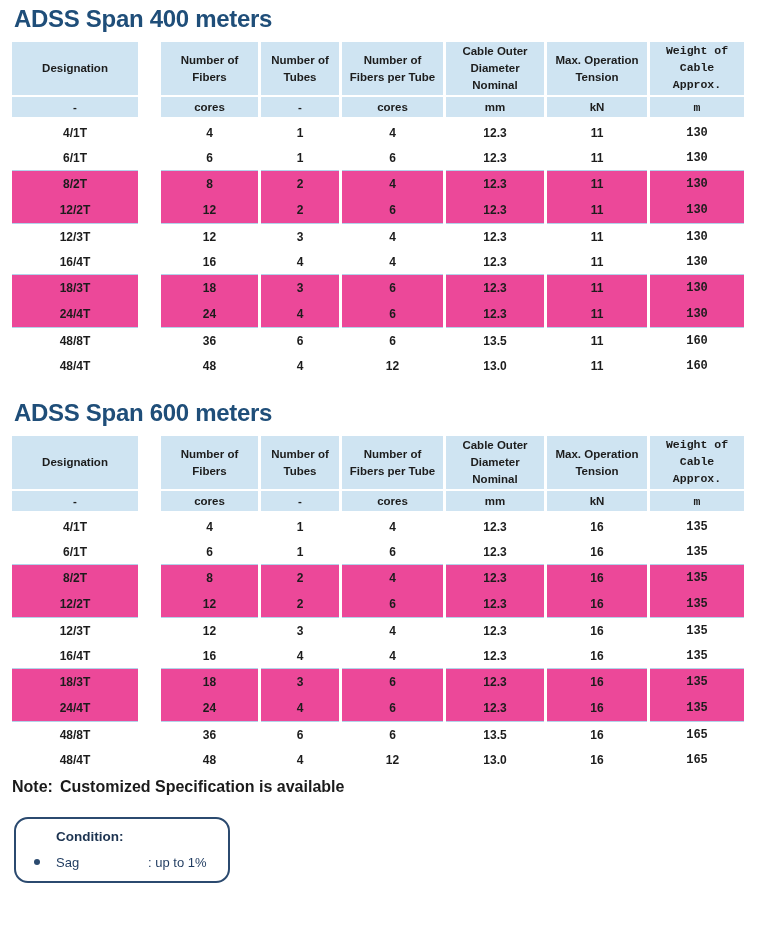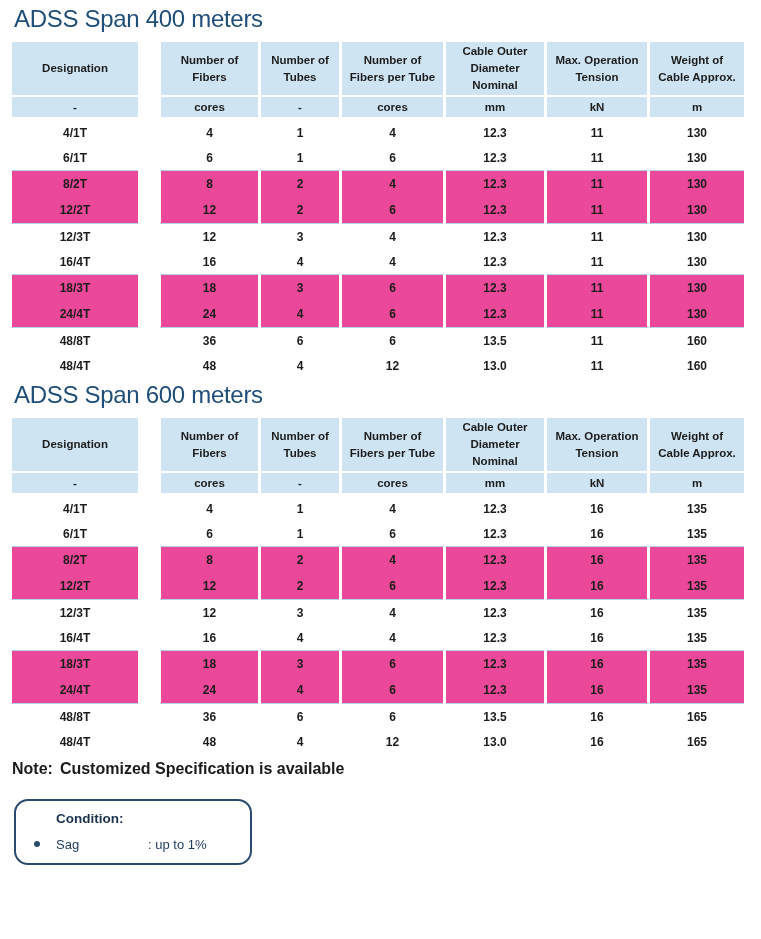--- a/index.html
+++ b/index.html
@@ -7,39 +7,39 @@
   body {
     width: 761px; height: 939px; overflow: hidden;
     background: #ffffff;
     font-family: "Liberation Sans", sans-serif;
     -webkit-font-smoothing: antialiased;
   }
   .page { padding-top: 3px; }
 
   .sec-title {
     margin: 2px 0 9px 14px;
-    font-size: 24px; line-height: 28px; font-weight: 400;
+    font-size: 24px; line-height: 28px; font-weight: 700;
     letter-spacing: -0.3px;
     color: #1F4E79;
   }
-  .sec-title.second { margin-top: 3px; }
+  .sec-title.second { margin-top: 21px; }
 
   .tbl { margin-left: 12px; width: 733px; }
   .row { display: flex; gap: 3px; }
   .cell {
     display: flex; align-items: center; justify-content: center;
     text-align: center; padding: 0 4px; color: #1C1C1C;
   }
   .cell:nth-child(1) { width: 126px; }
   .cell:nth-child(2) { width: 97px; margin-left: 20px;  }
   .cell:nth-child(3) { width: 78px;  }
   .cell:nth-child(4) { width: 101px; }
   .cell:nth-child(5) { width: 98px;  }
   .cell:nth-child(6) { width: 100px; }
-  .cell:nth-child(7) { width: 94px;  }
+  .cell:nth-child(7) { width: 94px; font-family: Liberation Mono, monospace;  }
 
   .header-row { margin-bottom: 2px; }
   .cell.head {
     background: #CFE4F2; height: 53px;
     font-size: 11.5px; font-weight: 700; line-height: 1.45;
   }
   .units-row { margin-bottom: 3px; }
   .cell.unit {
     background: #CFE4F2; height: 20px;
     font-size: 11.5px; font-weight: 700;
@@ -47,21 +47,21 @@
   .data-row .cell { height: 25px; font-size: 12px; font-weight: 700; }
   .data-row.shaded .cell { background: #ec4899; height: 27px; }
   .data-row.band-top .cell { border-top: 1px solid #B2D3EA; }
   .data-row.band-bottom .cell { border-bottom: 1px solid #B2D3EA; }
 
   .note { margin: 8px 0 0 12px; font-size: 16px; line-height: 14px; color: #1B1B1B; }
   .note-label { font-weight: 700; margin-right: 7px; }
   .note-text  { font-weight: 700; }
 
   .cond-box {
-    margin: 23px 0 0 14px; width: 238px;
+    margin: 23px 0 0 14px; width: 216px;
     border: 2px solid #2B4A6F; border-radius: 14px;
     padding: 6px 4px 6px 0;
     color: #1E3A5F; background: #ffffff;
   }
   .cond-title {
     margin-left: 40px; height: 22px; display: flex; align-items: center;
     font-size: 13.5px; font-weight: 700; color: #1C3350; margin-bottom: 2px;
   }
   .cond-item { display: flex; align-items: center; height: 26px; padding-left: 18px; font-size: 13px; }
   .bullet { width: 6px; height: 6px; border-radius: 50%; background: #2B4A6F; margin-right: 16px; flex: none; }

